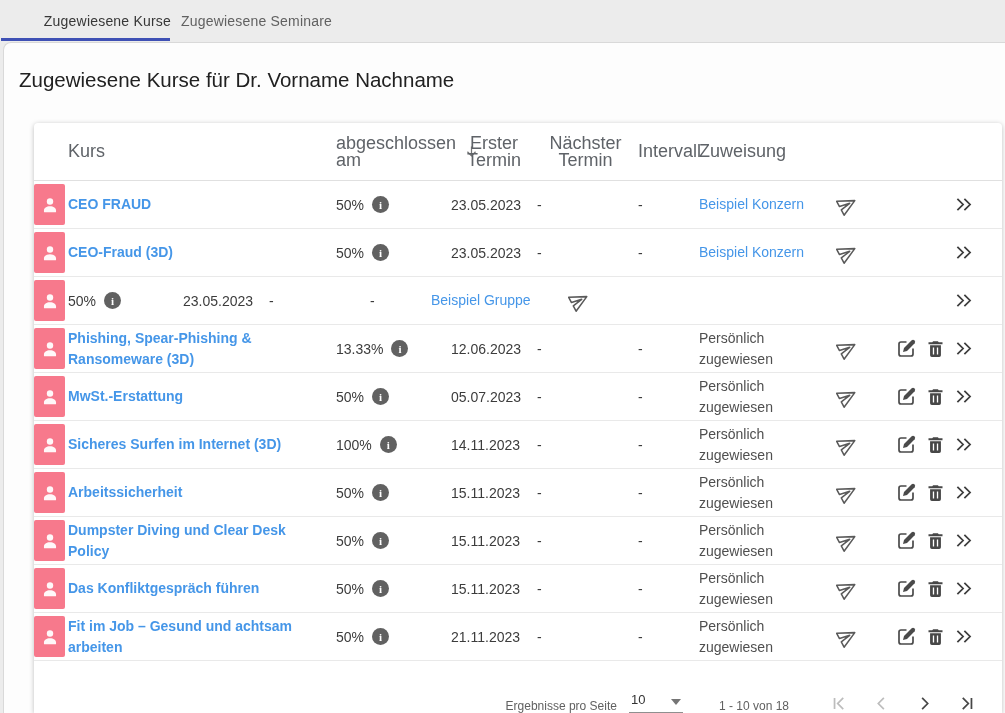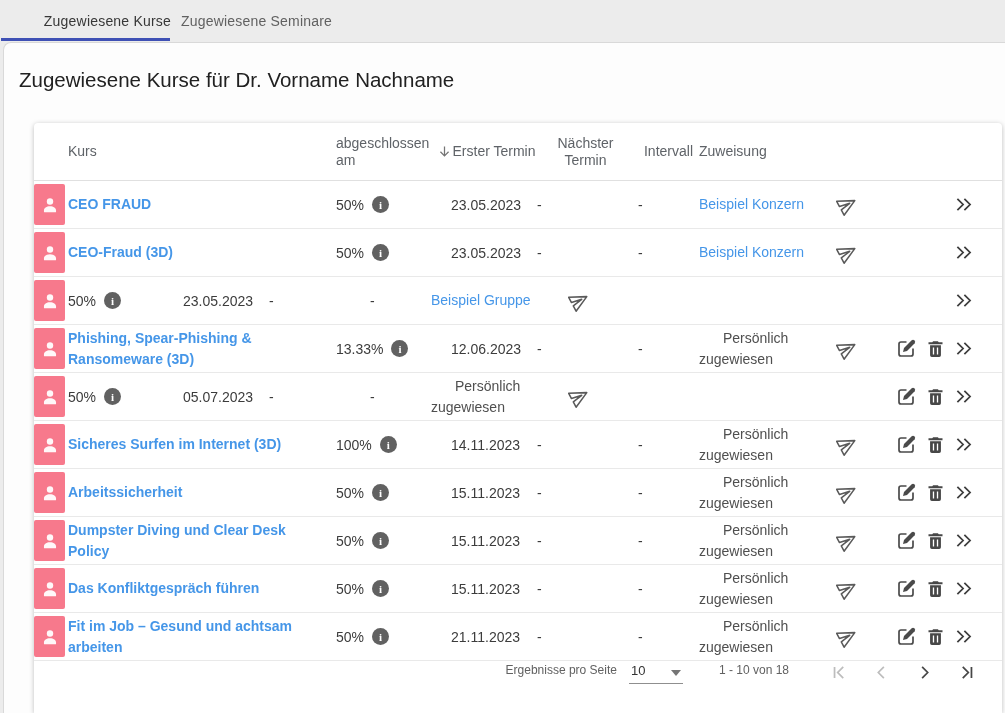--- a/index.html
+++ b/index.html
@@ -28,48 +28,48 @@
   .tab.active .tab-underline{position:absolute;left:1px;right:1px;bottom:1px;height:3px;background:var(--tab-underline);}
   
   .panel{position:absolute;left:3px;top:42px;right:0;bottom:0;background:#fdfdfd;
          border-left:1px solid #d9d9d9;border-top:1px solid #d9d9d9;border-top-left-radius:8px;}
   .page-title{position:absolute;left:15px;top:25px;font-size:20.5px;color:#212121;font-weight:400;}
   
   .card{position:absolute;left:30px;top:80px;width:968px;bottom:0;background:#fff;
         border-radius:4px 4px 0 0;box-shadow:0 1px 5px rgba(0,0,0,.25);overflow:hidden;
         display:flex;flex-direction:column;}
   .thead{display:flex;align-items:center;min-height:58px;border-bottom:1px solid #e0e0e0;
-         color:var(--text-gray);font-size:14px;line-height:17px;}
+         color:var(--text-gray);font-size:18px;line-height:17px;}
   .row{display:flex;align-items:center;min-height:48px;border-bottom:1px solid #e9e9e9;font-size:14px;color:var(--text-dark);}
   .cell{flex:none;}
   .c-avatar{width:34px;align-self:stretch;display:flex;align-items:center;}
   .c-kurs{width:268px;padding-right:14px;}
   .c-abg{width:115px;display:flex;align-items:flex-end;gap:8px;}
   .c-erster{width:86px;}
   .c-naechster{width:97px;}
   .c-intervall{width:65px;padding-left:4px;}
   .c-zuweisung{width:135px;padding-right:8px;line-height:21px;}
   .c-actions{flex:1;display:flex;align-items:center;padding:0 28px 0 2px;}
   .thead .c-abg{display:flex;align-items:center;}
   .thead .h-center{flex:1;}
   .thead .c-erster,.thead .c-naechster,.thead .c-intervall{text-align:center;}
   .thead .c-kurs,.thead .c-zuweisung{text-align:left;}
   .avatar-box{width:31px;height:41px;background:var(--avatar-pink);border-radius:2px;
               display:flex;align-items:center;justify-content:center;}
   .course-link{color:var(--link-blue);font-weight:700;text-decoration:none;line-height:21px;display:inline-block;}
   .z-link{color:var(--link-blue);cursor:pointer;}
-  .z-text{color:#4f4f4f;margin-left:24px;}
+  .z-text{color:#4f4f4f;}
   .info-badge{width:17px;height:17px;border-radius:50%;background:#616161;color:#fff;
               display:inline-flex;align-items:center;justify-content:center;
               font-size:11px;font-weight:700;font-family:"Liberation Serif",serif;cursor:pointer;flex:none;}
   .icon-btn{background:none;border:none;padding:0;cursor:pointer;display:inline-flex;align-items:center;justify-content:center;}
   .action-group{margin-left:auto;display:flex;align-items:center;gap:7px;}
   .sort-arrow{margin-left:auto;display:inline-flex;}
   
-  .tfoot{margin-top:auto;min-height:50px;display:flex;align-items:flex-start;justify-content:flex-end;
+  .tfoot{margin-top:auto;min-height:50px;display:flex;align-items:flex-end;justify-content:flex-end;
          padding-right:25px;font-size:12px;color:#616161;margin-left:20px;}
   .page-size-select{margin-left:12px;width:54px;display:flex;align-items:flex-end;justify-content:space-between;
                     border-bottom:1px solid #8f8f8f;padding:0 2px 5px 2px;font-size:13px;color:#333;cursor:pointer;}
   .caret-down{width:0;height:0;border-left:5px solid transparent;border-right:5px solid transparent;
               border-top:6px solid #757575;margin-bottom:2px;}
   .range-label{margin-left:36px;}
   .pager{margin-left:40px;display:flex;align-items:center;gap:24px;}
   .pager .icon-btn.disabled{cursor:default;}
 </style>
 </head>
@@ -275,20 +275,23 @@
 
   <div class="row">
     <div class="cell c-avatar">
       <div class="avatar-box">
         <svg width="22" height="22" viewBox="0 0 24 24" fill="rgba(255,255,255,0.95)">
           <circle cx="12" cy="8.2" r="3.5"></circle>
           <path d="M12 13.3c-3.8 0-6.6 1.9-6.6 4.4v1.6c0 .4.3.7.7.7h11.8c.4 0 .7-.3.7-.7v-1.6c0-2.5-2.8-4.4-6.6-4.4z"></path>
         </svg>
       </div>
     </div>
+    <div class="cell c-kurs">
+      <a class="course-link" href="#">MwSt.-Erstattung</a>
+    </div>
     <div class="cell c-abg">
       <span>50%</span>
       <span class="info-badge">i</span>
     </div>
     <div class="cell c-erster">05.07.2023</div>
     <div class="cell c-naechster">-</div>
     <div class="cell c-intervall">-</div>
     <div class="cell c-zuweisung">
       <span class="z-text">Persönlich zugewiesen</span>
     </div>

